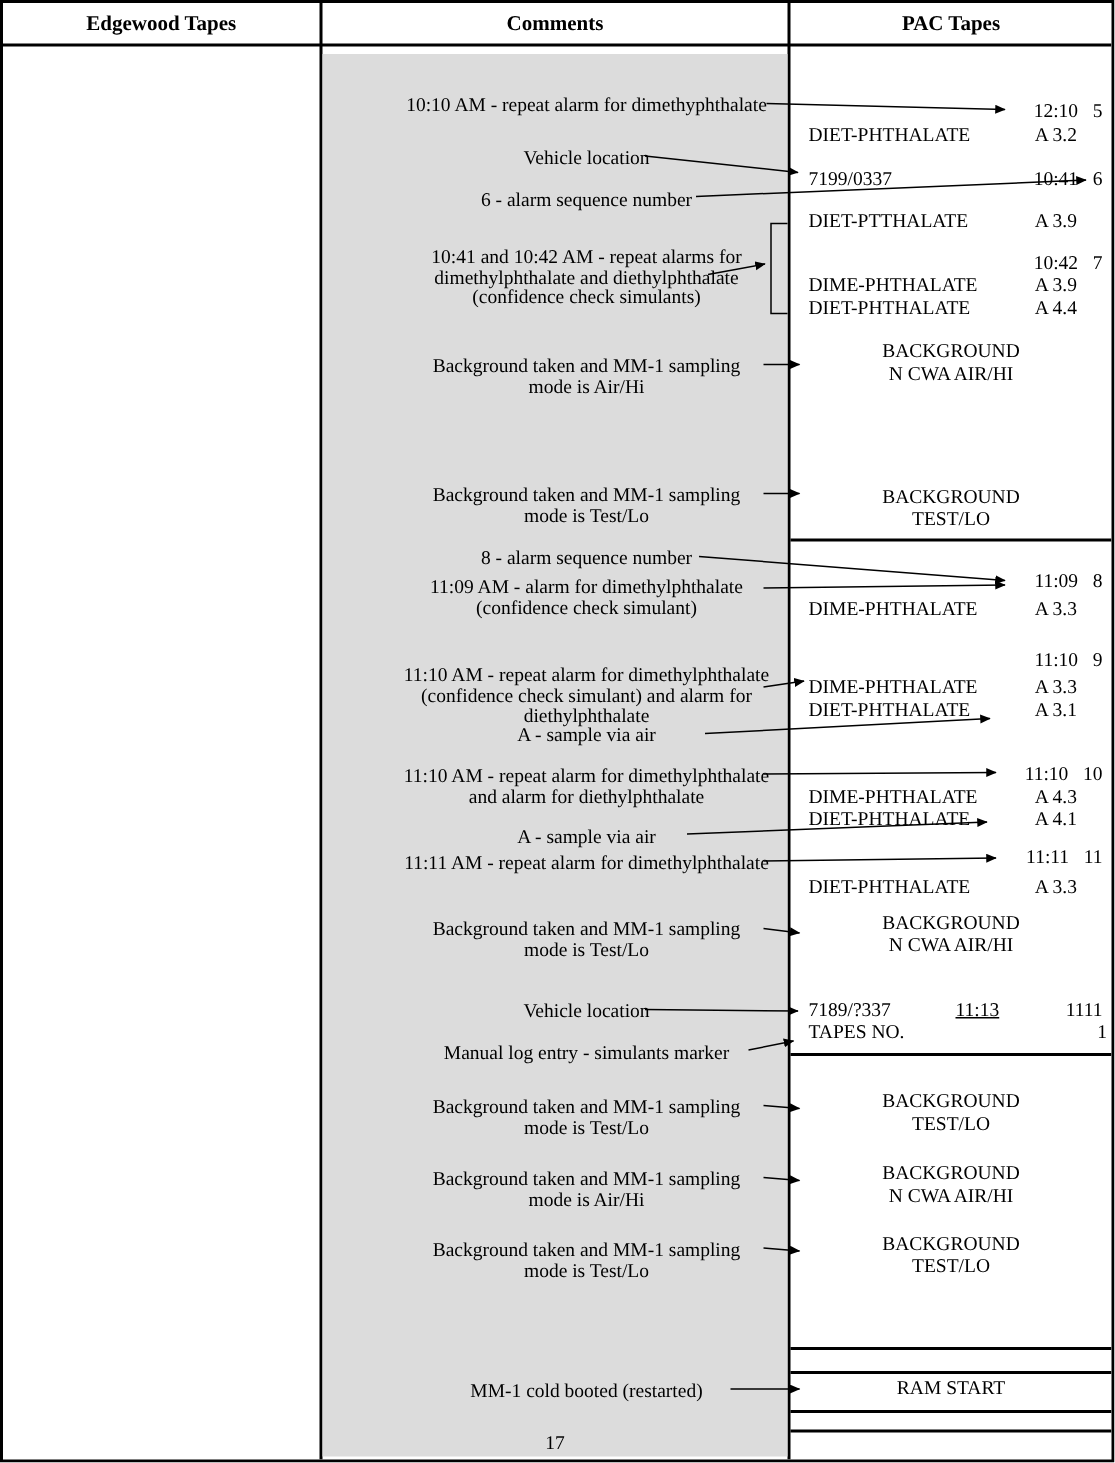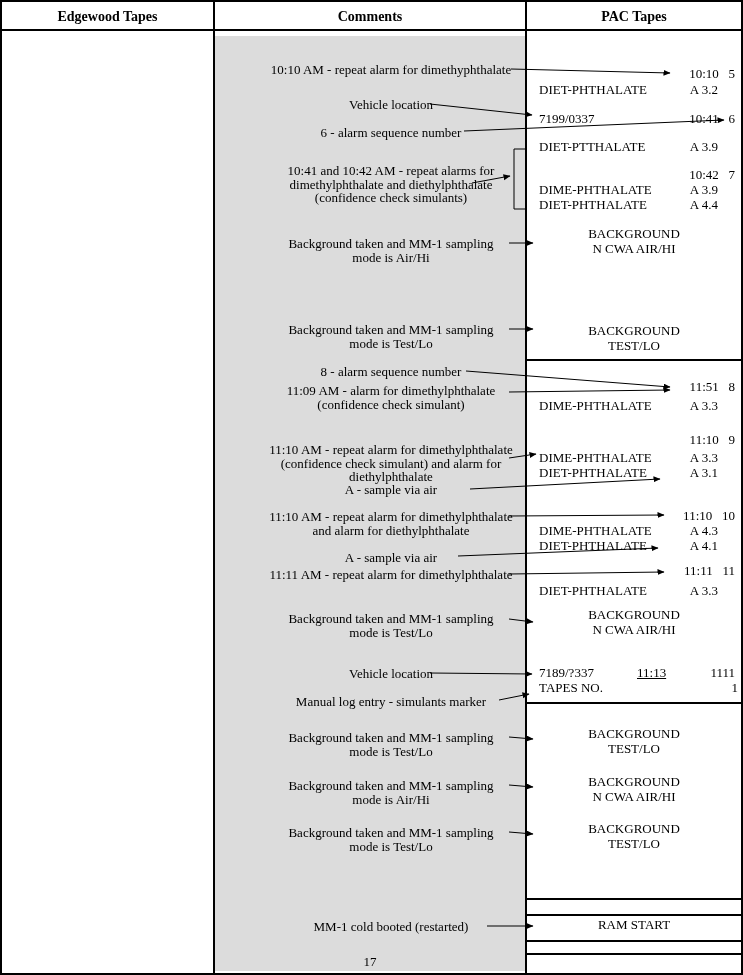--- a/index.html
+++ b/index.html
@@ -110,21 +110,21 @@
   </div>
   <div class="cm" style="top:824px">
     <div>Background taken and MM-1 sampling</div>
       <div>mode is Test/Lo</div>
   </div>
   <div class="cm" style="top:918px">
       <div>MM-1 cold booted (restarted)</div>
     </div>
 
   <div class="pac-row" style="top:64px">
-      <span class="pr">10:10   5</span>
+      <span class="pr">12:10   5</span>
     </div>
   <div class="pac-row" style="top:80px">
       <span class="pl">DIET-PHTHALATE</span>
       <span class="prv">A 3.2</span>
     </div>
   <div class="pac-row" style="top:109px">
       <span class="pl">7199/0337</span>
       <span class="pr">10:41   6</span>
     </div>
   <div class="pac-row" style="top:137px">
@@ -149,21 +149,21 @@
       <span class="pc">N CWA AIR/HI</span>
     </div>
   <div class="pac-row" style="top:321px">
       <span class="pc">BACKGROUND</span>
     </div>
   <div class="pac-row" style="top:336px">
       <span class="pc">TEST/LO</span>
     </div>
   <div class="hr" style="top:357px"></div>
   <div class="pac-row" style="top:377px">
-      <span class="pr">11:51   8</span>
+      <span class="pr">11:09   8</span>
     </div>
   <div class="pac-row" style="top:396px">
       <span class="pl">DIME-PHTHALATE</span>
       <span class="prv">A 3.3</span>
     </div>
   <div class="pac-row" style="top:430px">
       <span class="pr">11:10   9</span>
     </div>
   <div class="pac-row" style="top:448px">
       <span class="pl">DIME-PHTHALATE</span>

